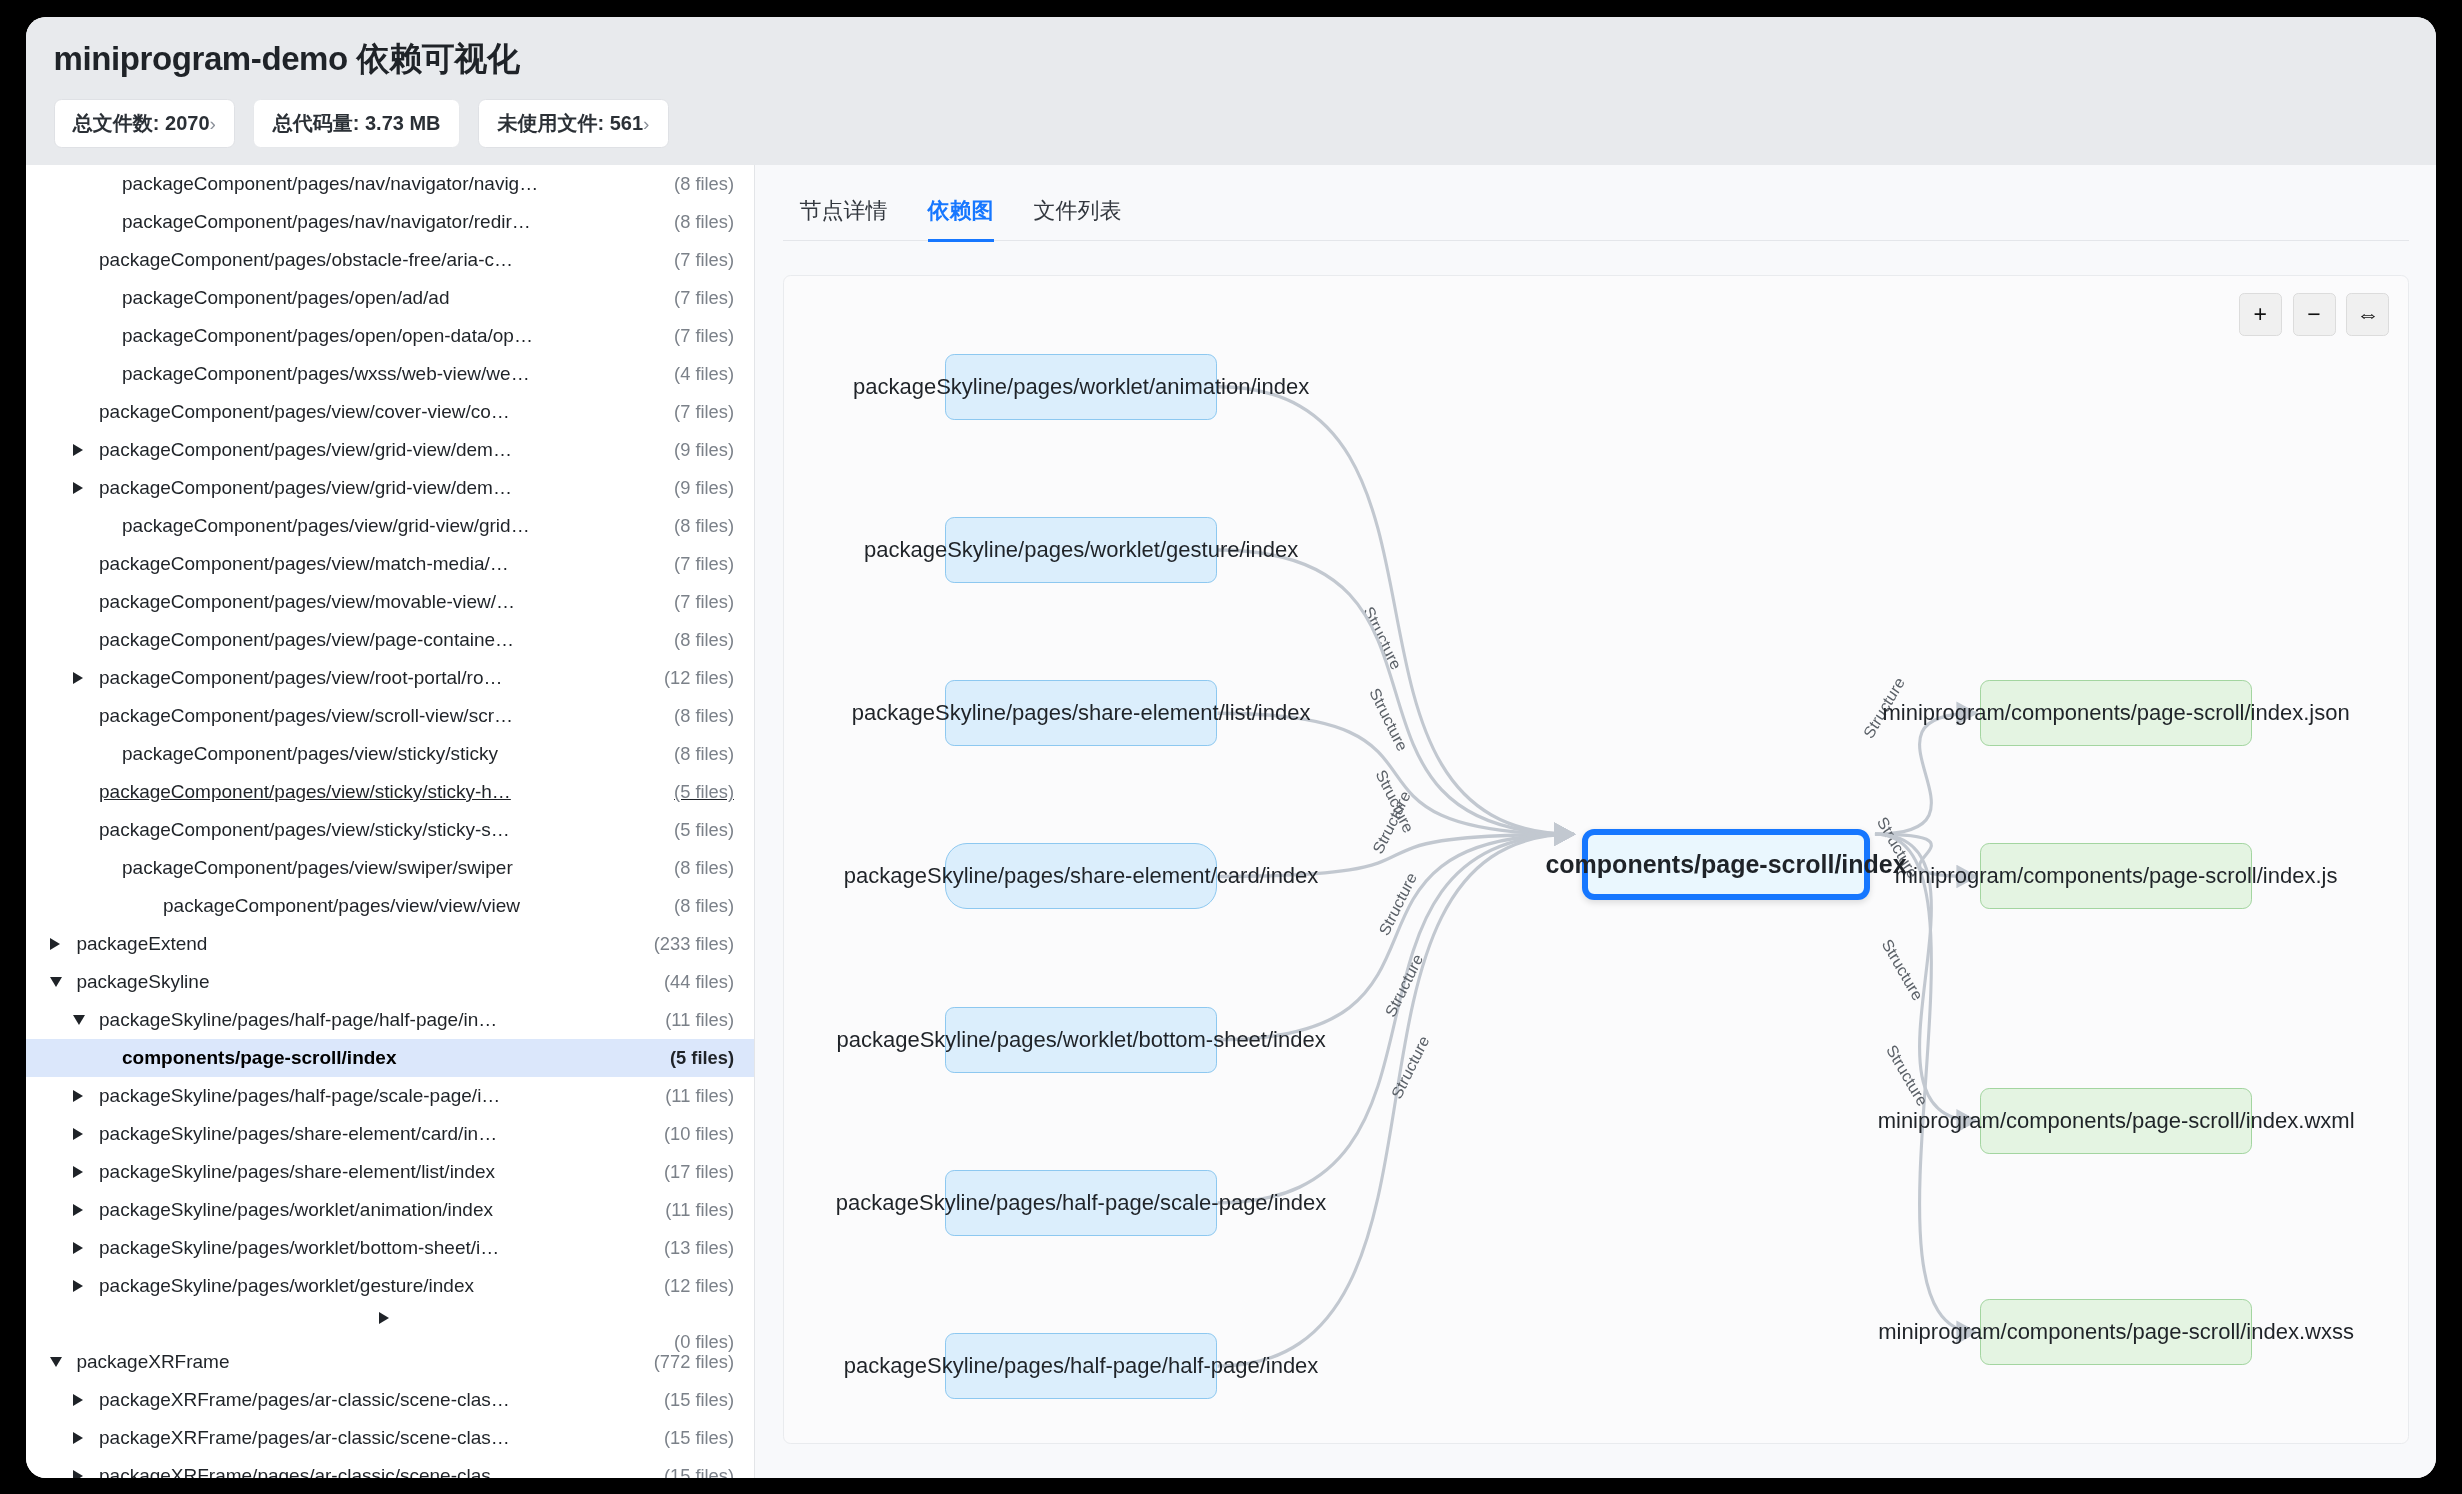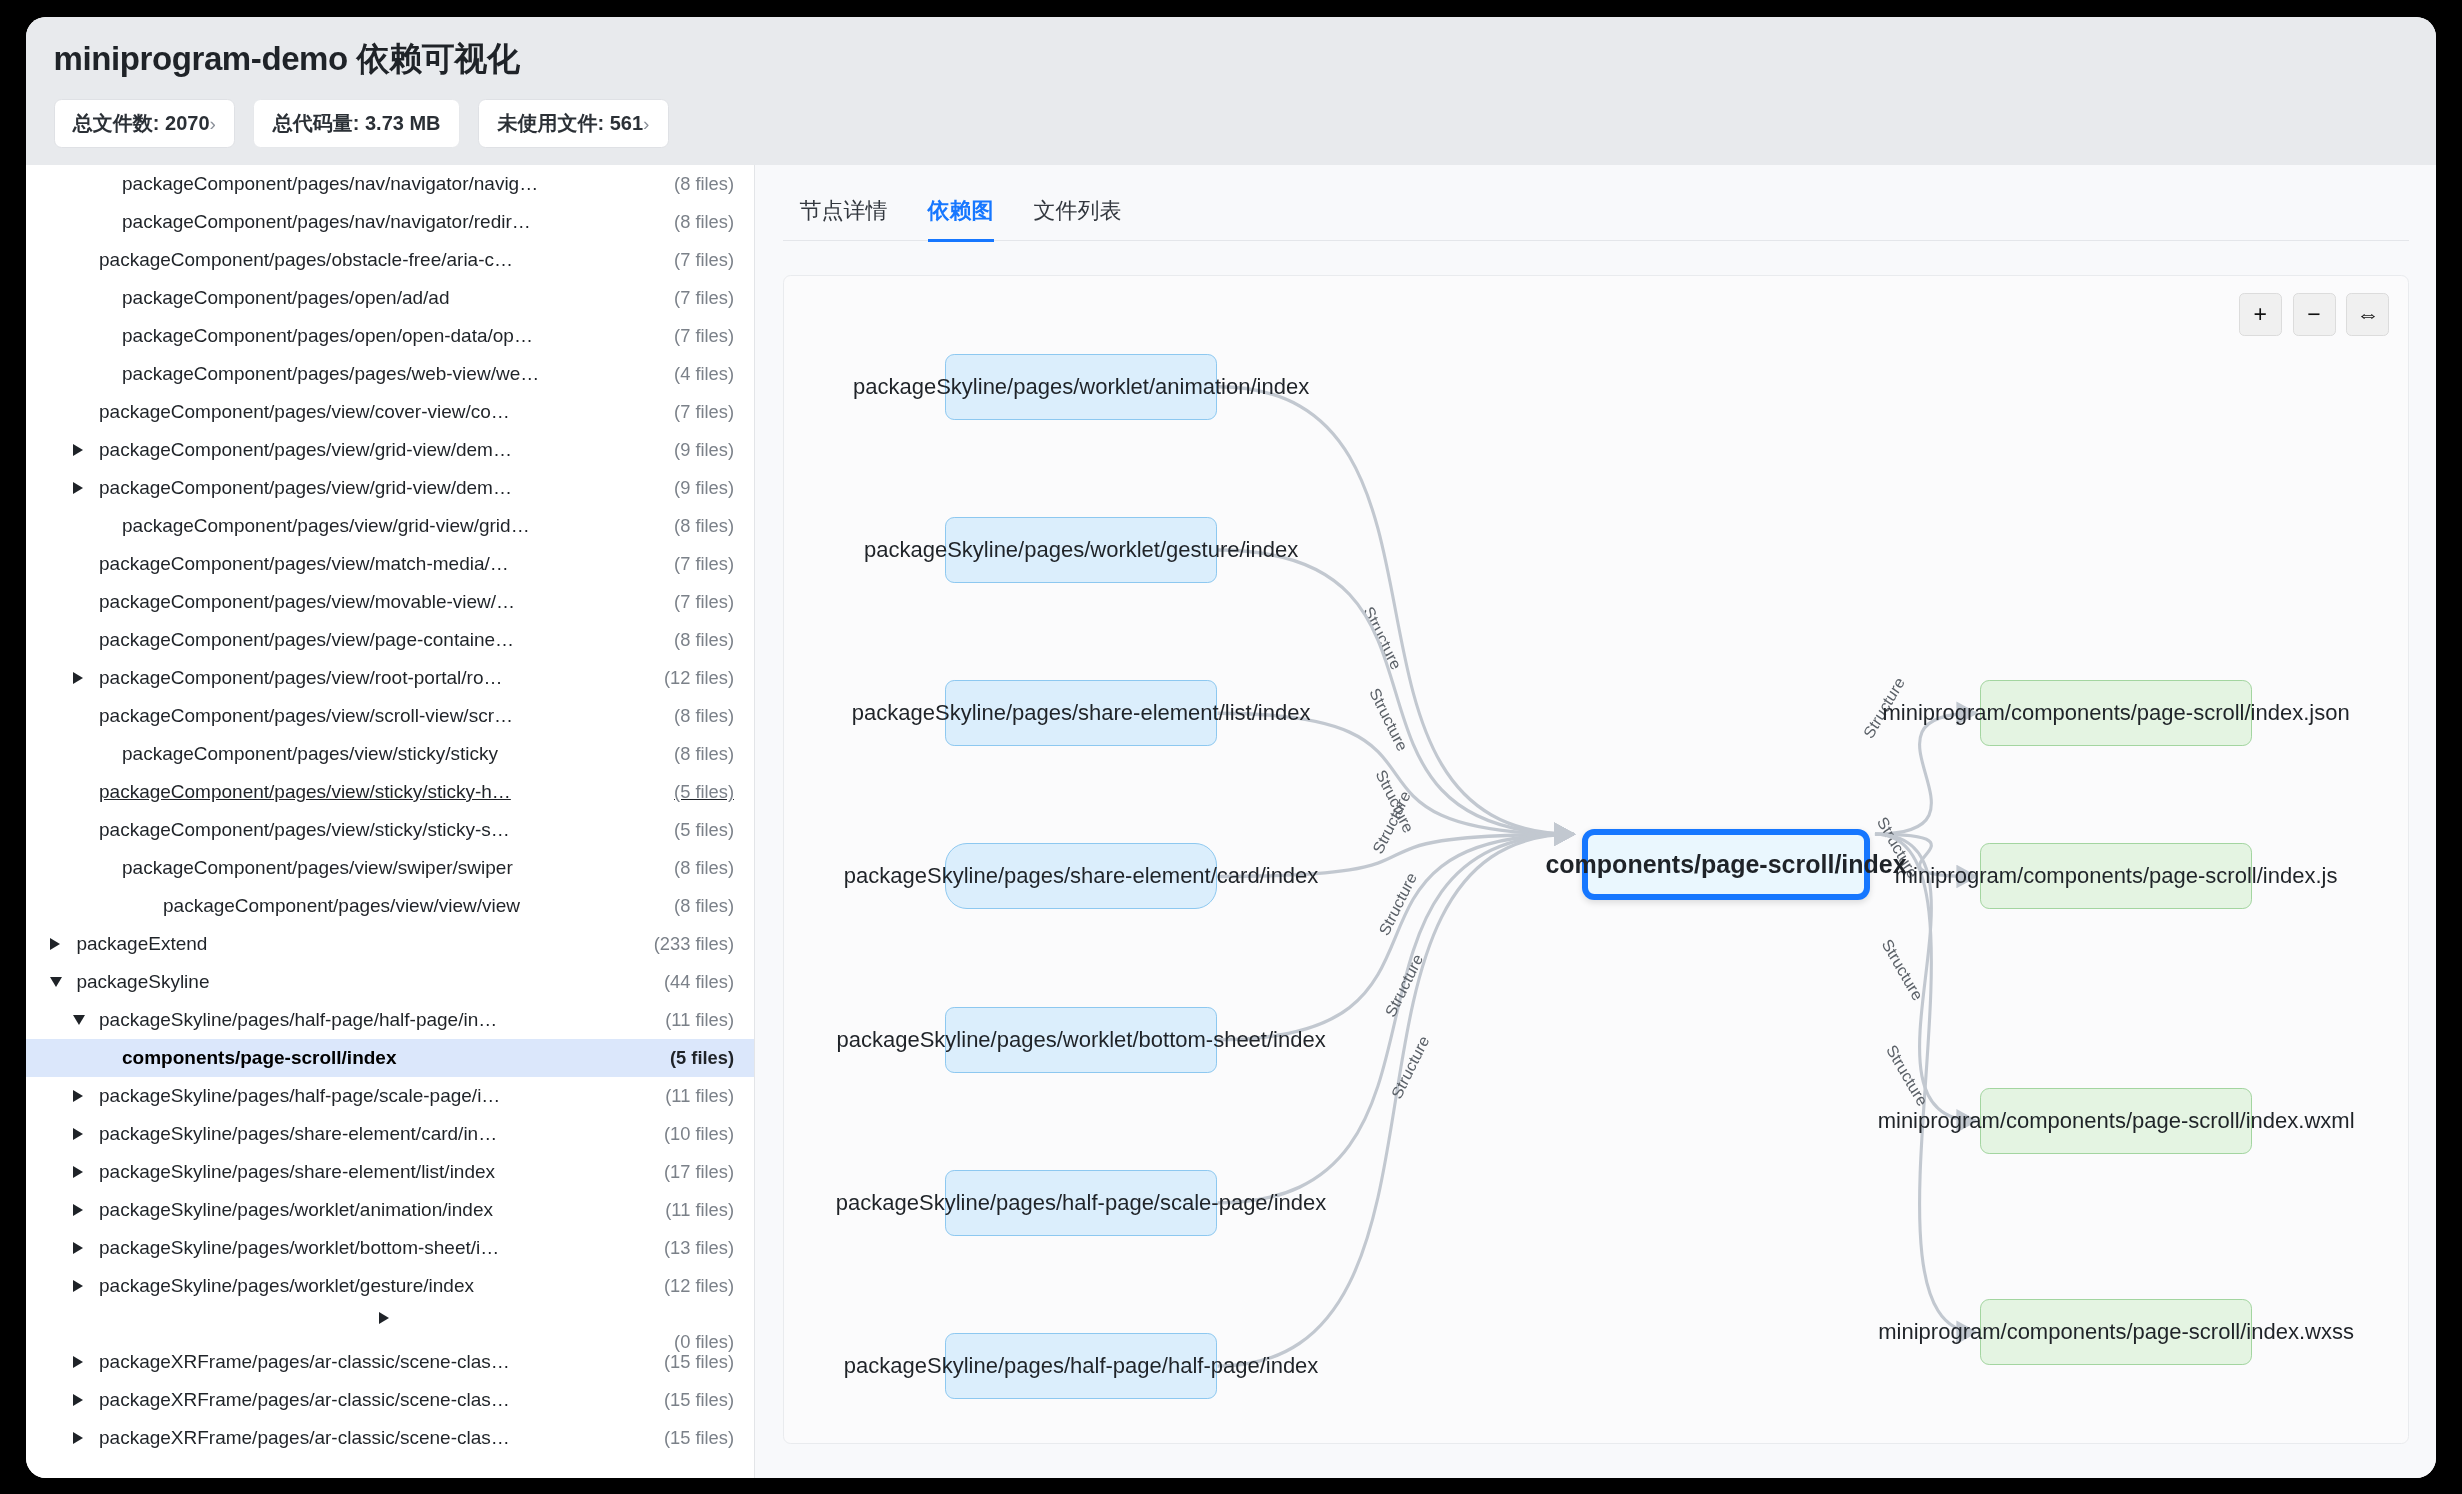--- a/index.html
+++ b/index.html
@@ -211,21 +211,21 @@
             <span class="tree-label">packageComponent/pages/open/ad/ad</span>
             <span class="tree-count">(7 files)</span>
           </div>
           <div class="tree-row" style="padding-left: 70px;">
             <span class="tw"></span>
             <span class="tree-label">packageComponent/pages/open/open-data/op…</span>
             <span class="tree-count">(7 files)</span>
           </div>
           <div class="tree-row" style="padding-left: 70px;">
             <span class="tw"></span>
-            <span class="tree-label">packageComponent/pages/pages/web-view/we…</span>
+            <span class="tree-label">packageComponent/pages/wxss/web-view/we…</span>
             <span class="tree-count">(4 files)</span>
           </div>
           <div class="tree-row" style="padding-left: 47px;">
             <span class="tw"></span>
             <span class="tree-label">packageComponent/pages/view/cover-view/co…</span>
             <span class="tree-count">(7 files)</span>
           </div>
           <div class="tree-row" style="padding-left: 47px;">
             <span class="tw">
               <span class="tri right"></span>
@@ -364,20 +364,27 @@
             </span>
             <span class="tree-label">packageSkyline/pages/worklet/gesture/index</span>
             <span class="tree-count">(12 files)</span>
           </div>
           <div class="tree-row" style="padding-left: 24.4px; flex-direction: column;">
             <span class="tw">
               <span class="tri right"></span>
             </span>
             <span class="tree-label">packageSkylineExamples</span>
             <span class="tree-count">(0 files)</span>
+          </div>
+          <div class="tree-row" style="padding-left: 24.4px;">
+            <span class="tw">
+              <span class="tri down"></span>
+            </span>
+            <span class="tree-label">packageXRFrame</span>
+            <span class="tree-count">(772 files)</span>
           </div>
           <div class="tree-row" style="padding-left: 47px;">
             <span class="tw">
               <span class="tri right"></span>
             </span>
             <span class="tree-label">packageXRFrame/pages/ar-classic/scene-clas…</span>
             <span class="tree-count">(15 files)</span>
           </div>
           <div class="tree-row" style="padding-left: 47px;">
             <span class="tw">

